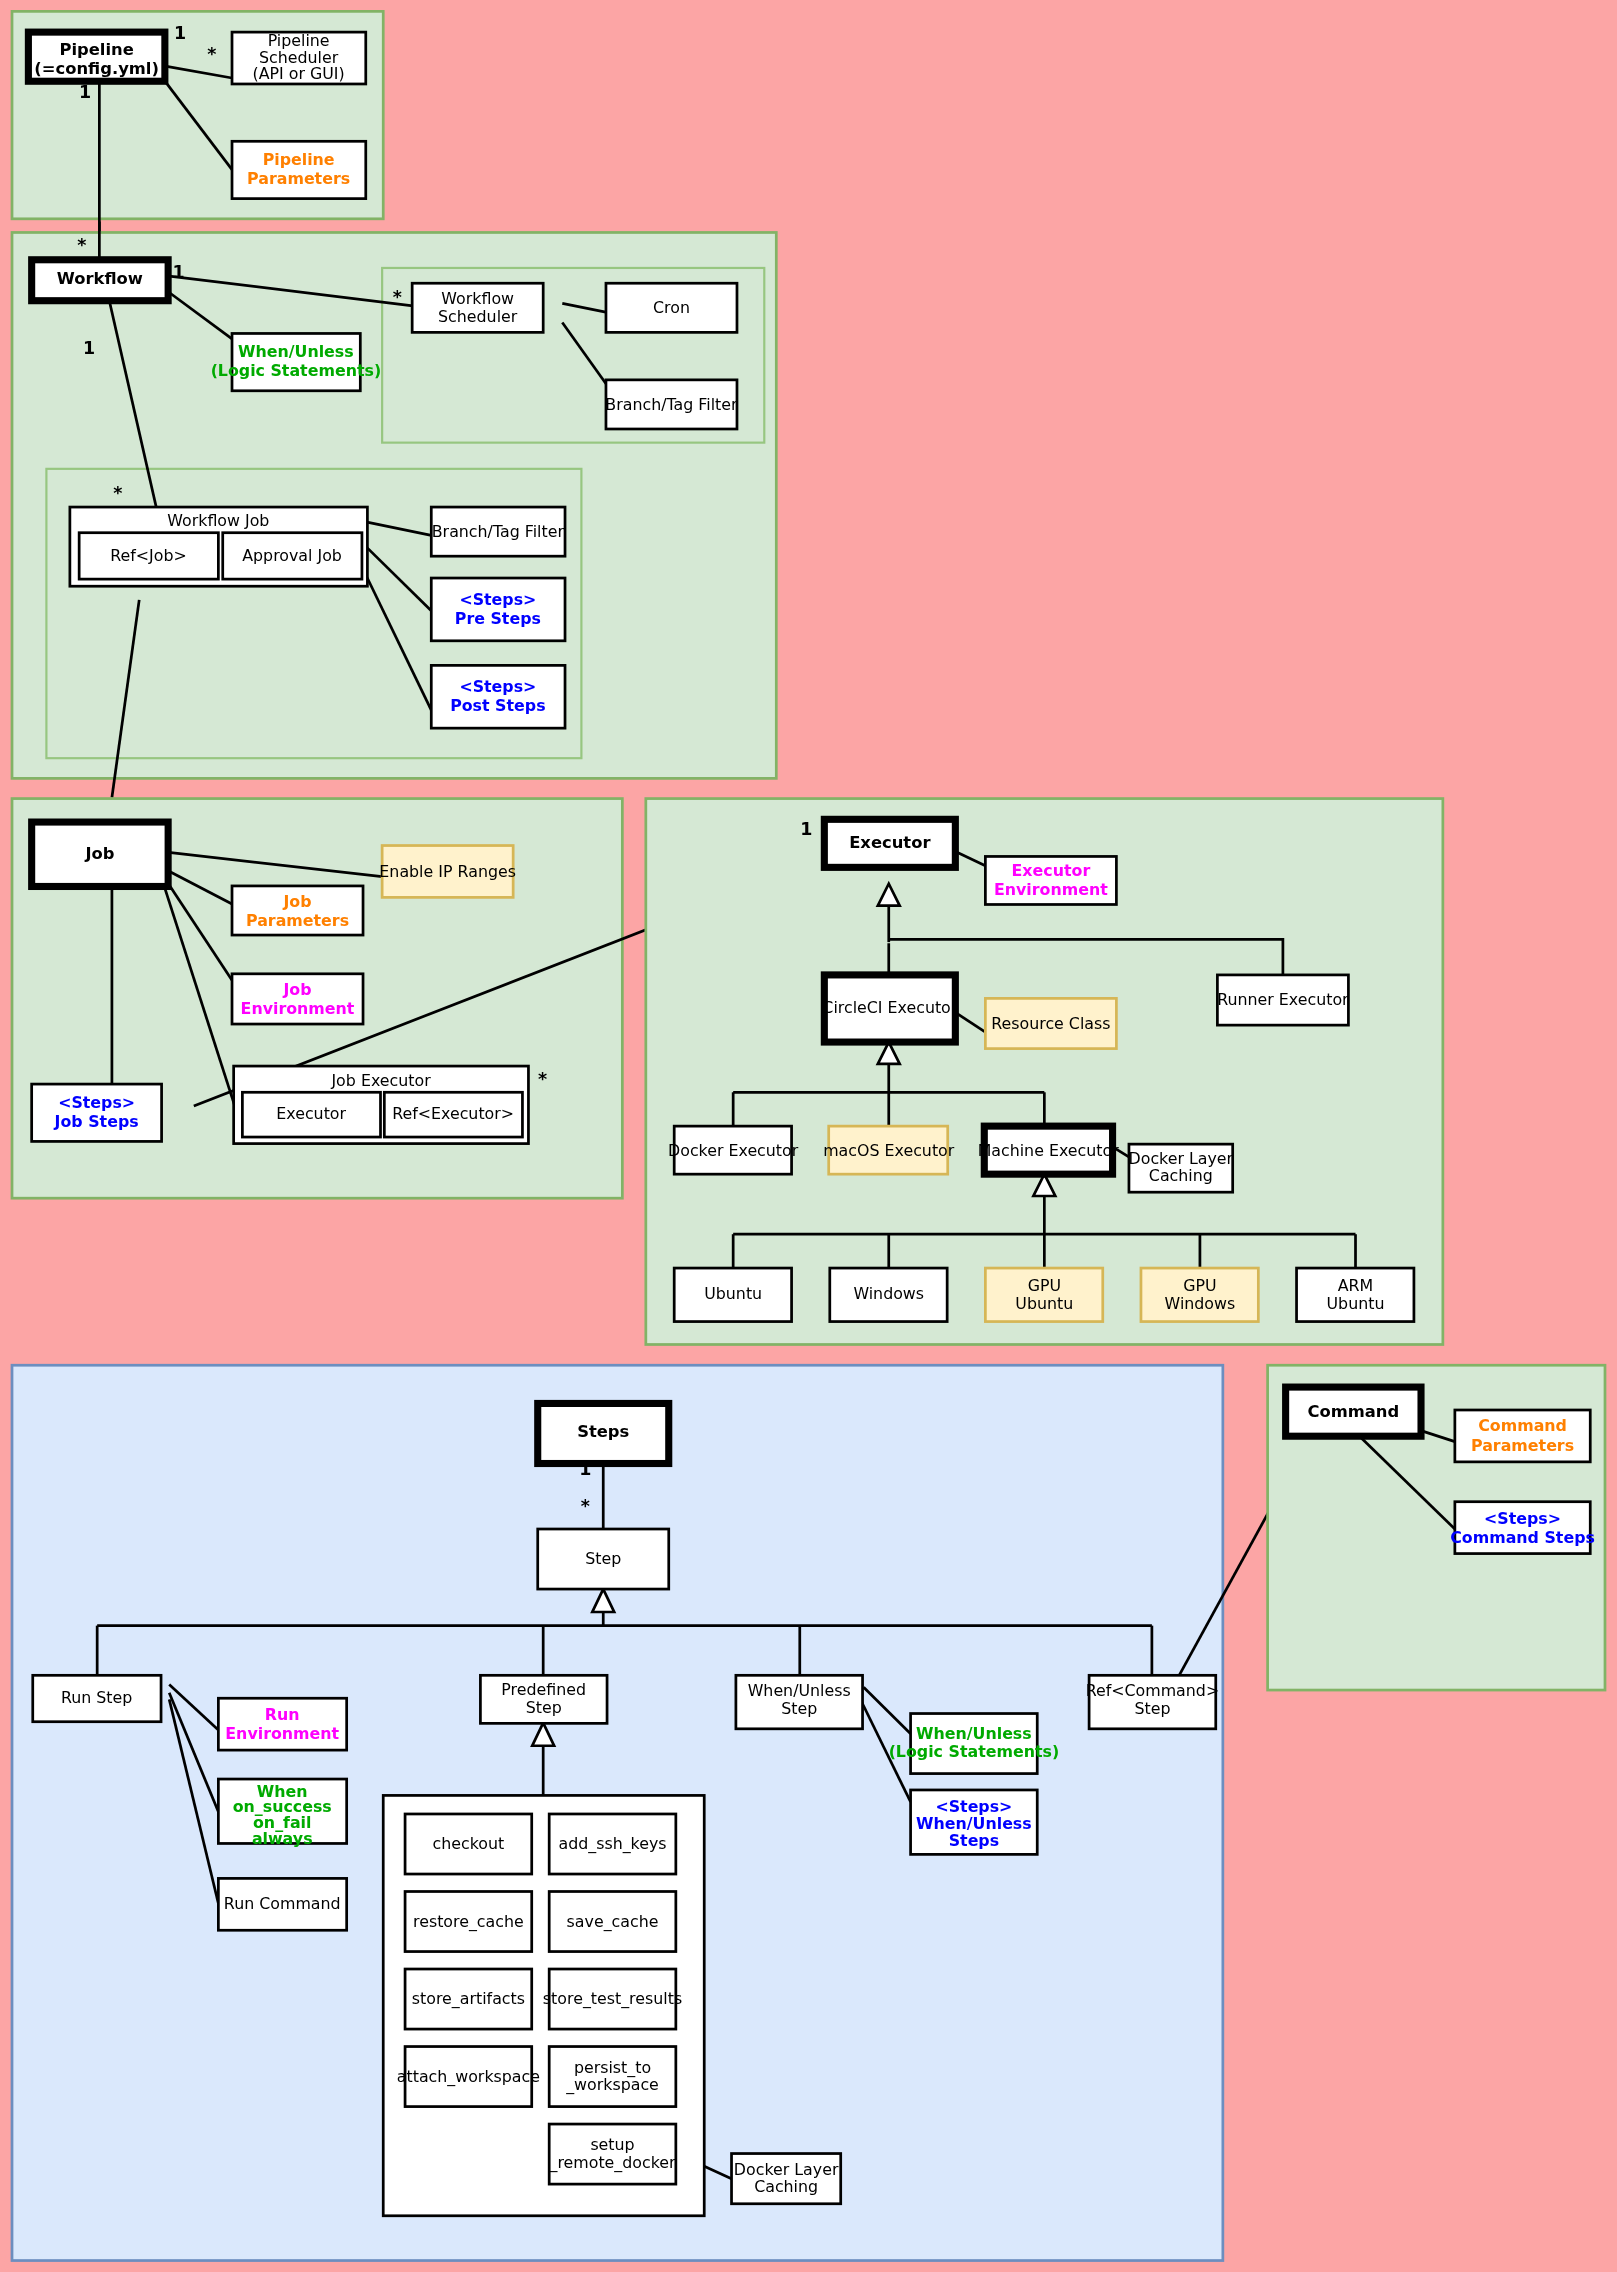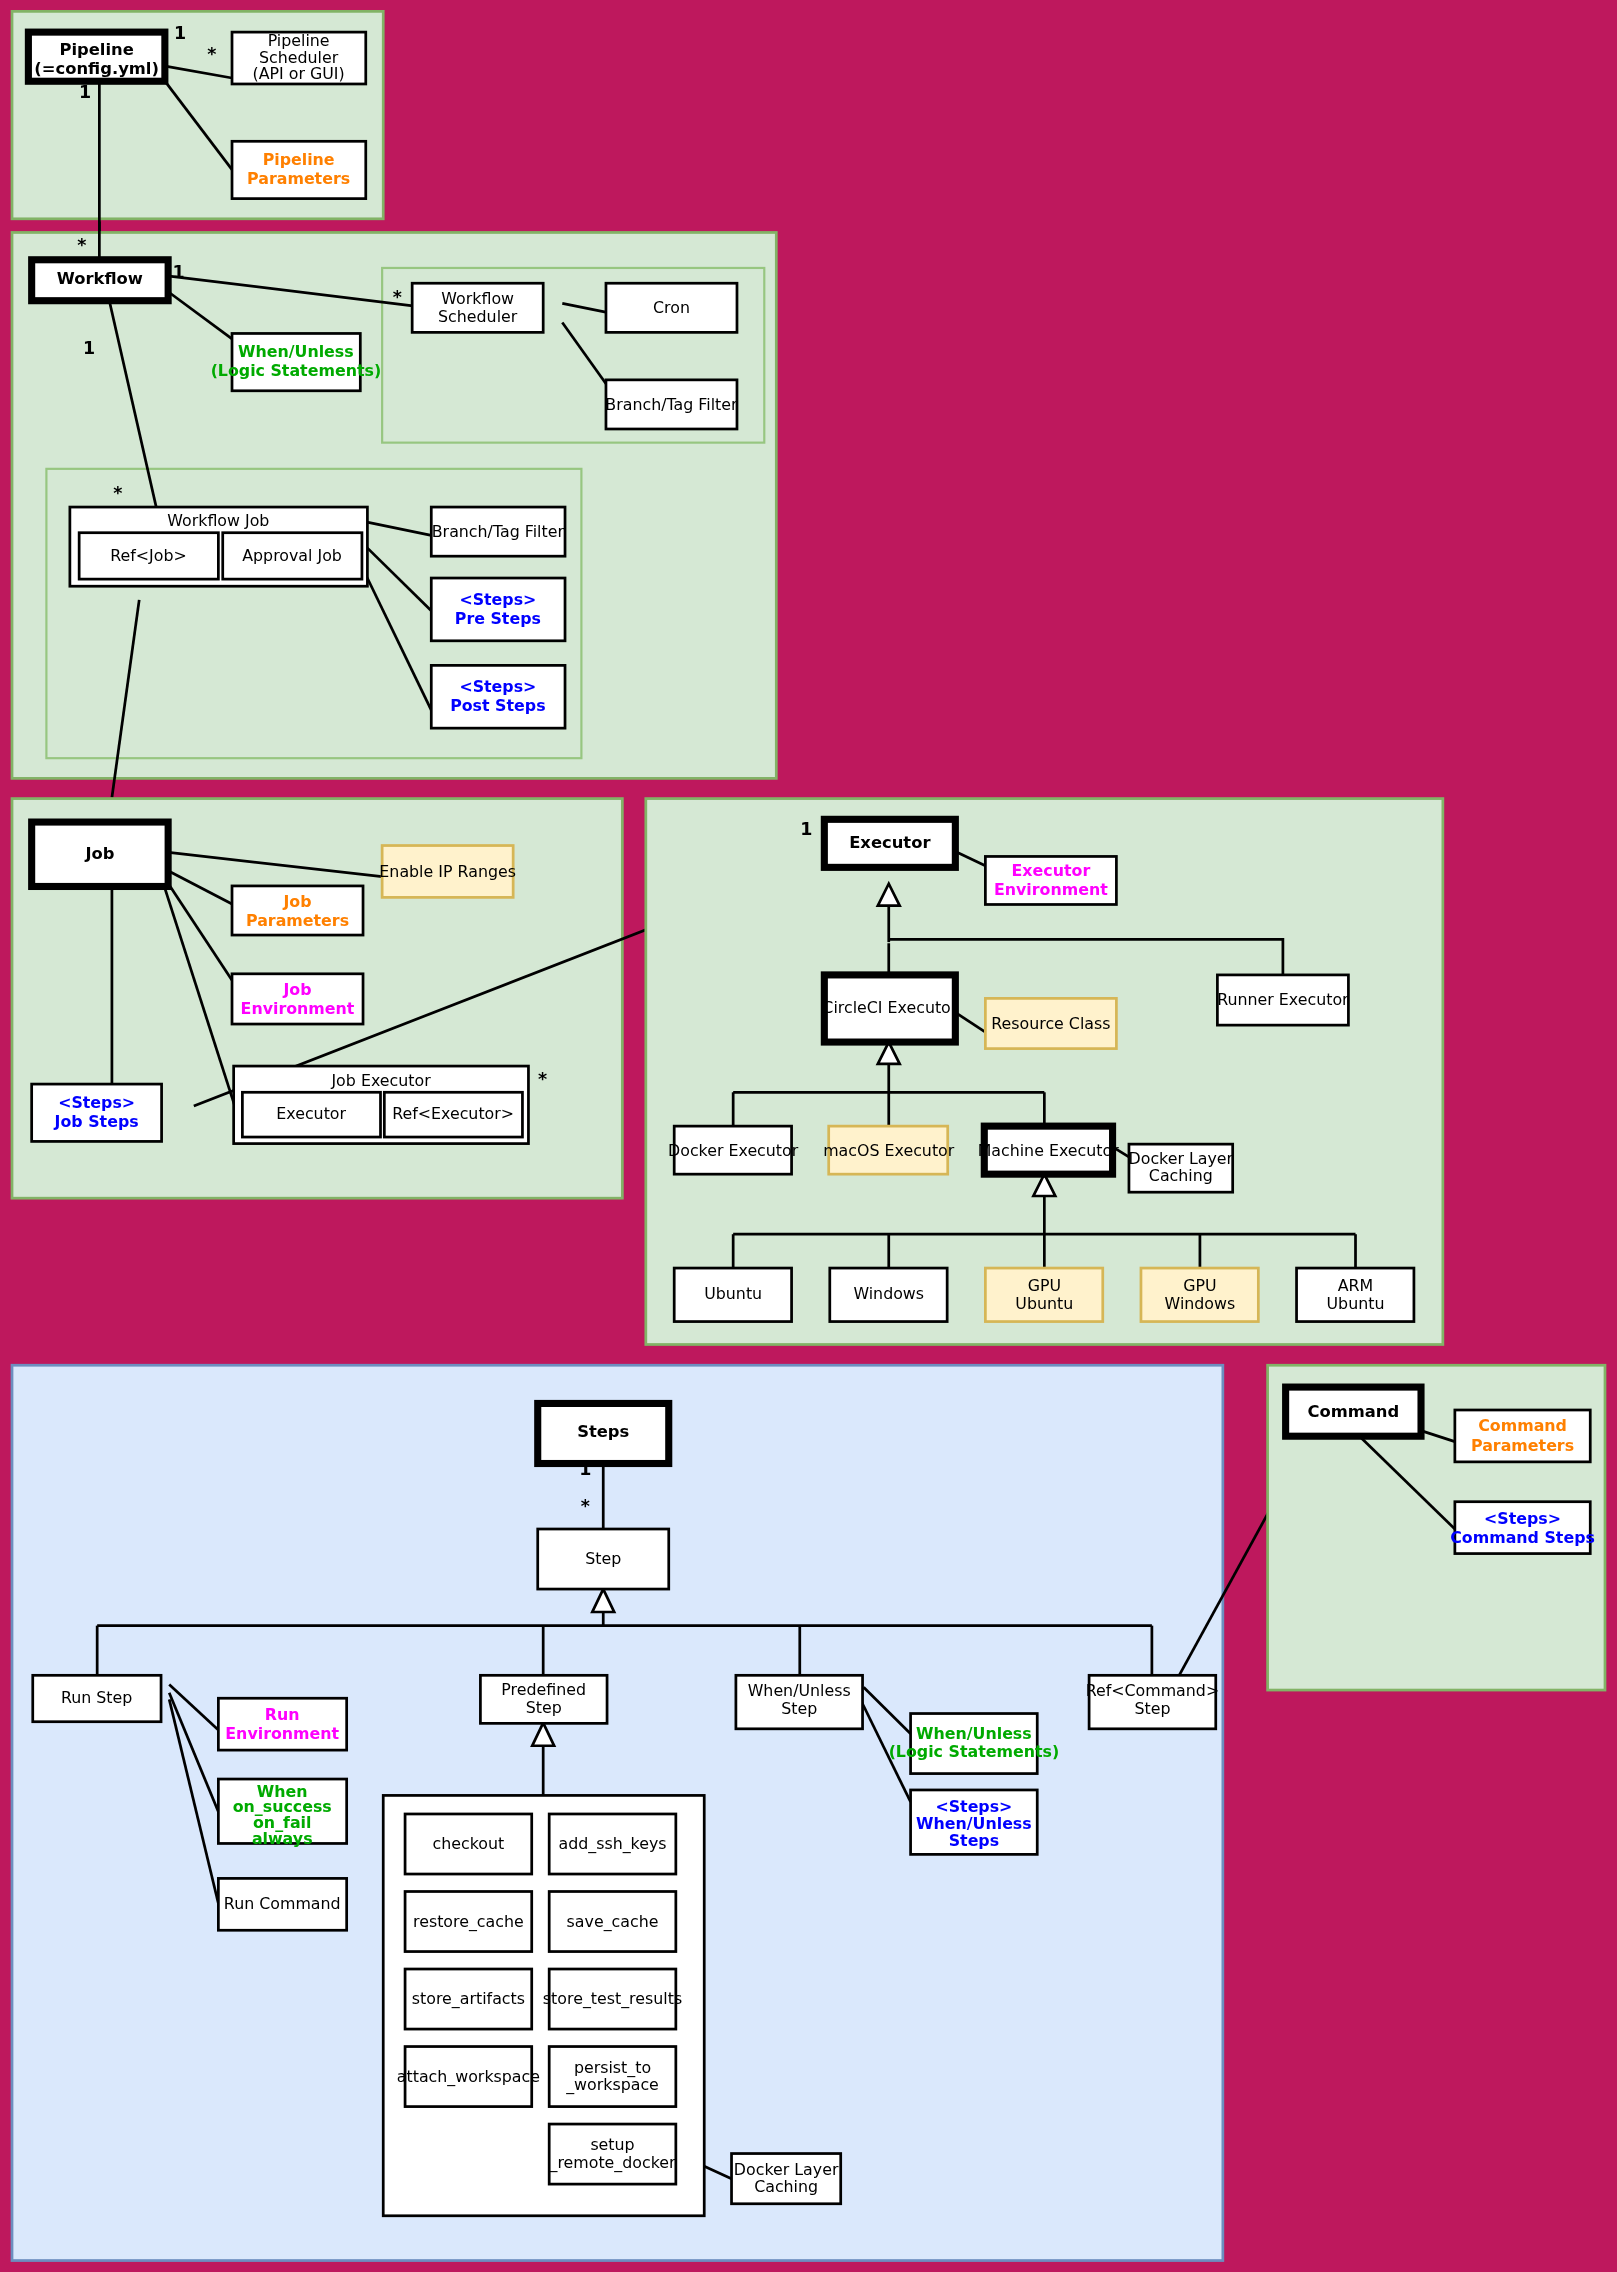--- a/index.html
+++ b/index.html
@@ -7,21 +7,21 @@
     padding: 0;
     background: #ffffff;
   }
   body {
     font-family: "DejaVu Sans", sans-serif;
   }
   #diagram-root {
     position: relative;
     width: 1617px;
     height: 2273px;
-    background: #be185d;
+    background: #fca5a5;
   }
   svg.diagram {
     display: block;
     width: 1617px;
     height: 2273px;
   }
   .panel-green { fill: #d5e8d4; stroke: #82b366; stroke-width: 5; }
   .panel-green-inner { fill: #d5e8d4; stroke: #97c680; stroke-width: 4; }
   .panel-blue { fill: #dae8fc; stroke: #6c8ebf; stroke-width: 5; }
   .box { fill: #ffffff; stroke: #000000; stroke-width: 5; }

